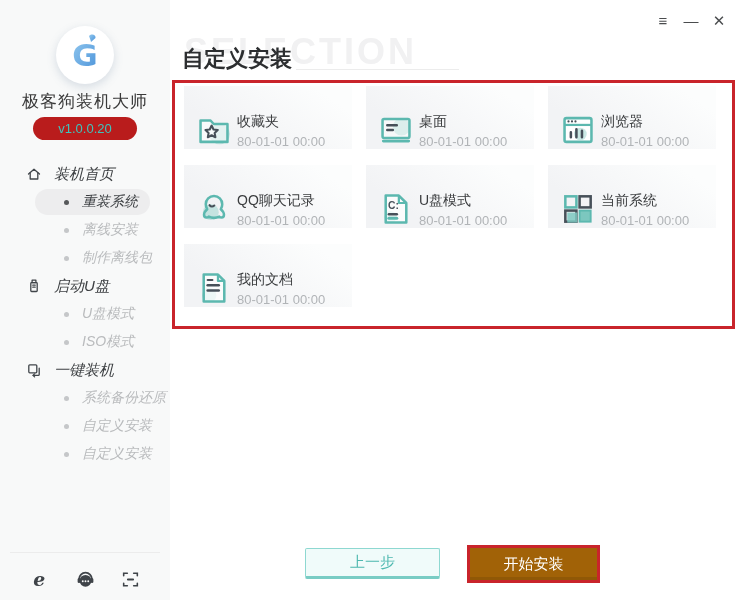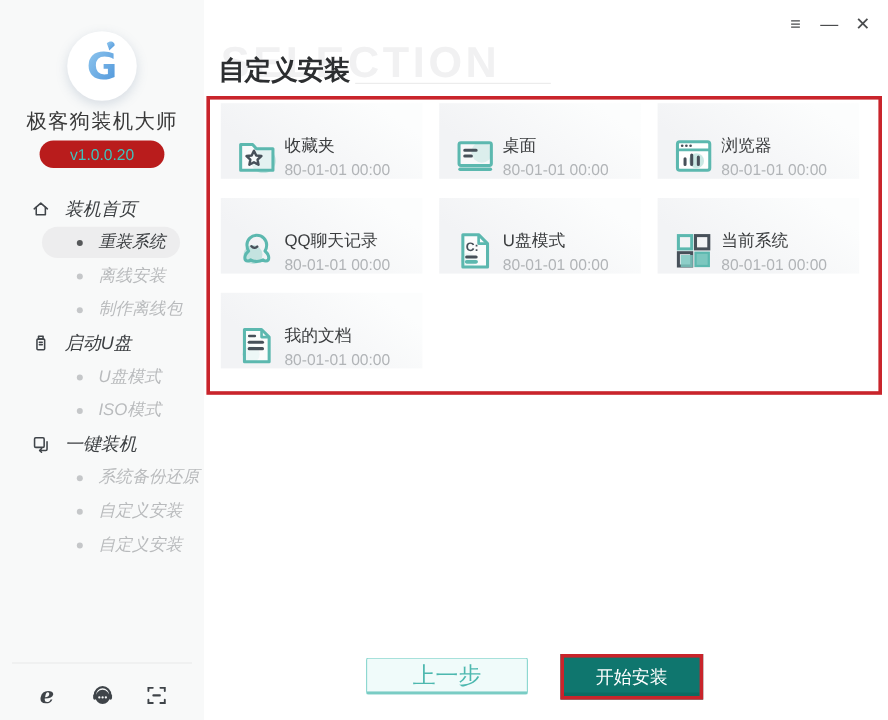--- a/index.html
+++ b/index.html
@@ -47,23 +47,23 @@
     grid-template-columns:repeat(3,168px);grid-auto-rows:63px;column-gap:14px;row-gap:16px;}
   .card{background:linear-gradient(215deg,#fcfdfd 15%,#f2f3f5 75%);
     display:flex;align-items:flex-end;padding-left:11px;gap:4px;cursor:pointer;}
   .card .cicon{width:38px;height:38px;flex:0 0 auto;}
   .card .ctext{display:flex;flex-direction:column;gap:3px;}
   .card .clabel{font-size:14px;color:#3a3c3e;}
   .card .ctime{font-size:13px;color:#b1b4b7;}
   
   .btn-prev{position:absolute;left:305px;top:548px;width:135px;height:31px;
     background:#f0fbfa;border:1px solid #8ed8d1;border-bottom:3px solid #79ccc4;border-radius:2px;
-    color:#4db8af;font-size:19px;display:flex;align-items:center;justify-content:center;cursor:pointer;}
-  .btn-start{position:absolute;left:467px;top:545px;width:119px;height:38px;
-    background:#0f766e;border:3px solid #c9242b;box-shadow:inset 0 -3px 0 rgba(0,0,0,.10);
+    color:#4db8af;font-size:15px;display:flex;align-items:center;justify-content:center;cursor:pointer;}
+  .btn-start{position:absolute;left:467px;top:545px;width:133px;height:38px;
+    background:#a16207;border:3px solid #c9242b;box-shadow:inset 0 -3px 0 rgba(0,0,0,.10);
     color:#ffffff;font-size:15px;display:flex;align-items:center;justify-content:center;cursor:pointer;}
 </style>
 </head>
 <body>
 
 <div id="app">
 
   <div class="win-controls">
     <span class="win-btn">≡</span>
     <span class="win-btn">—</span>

